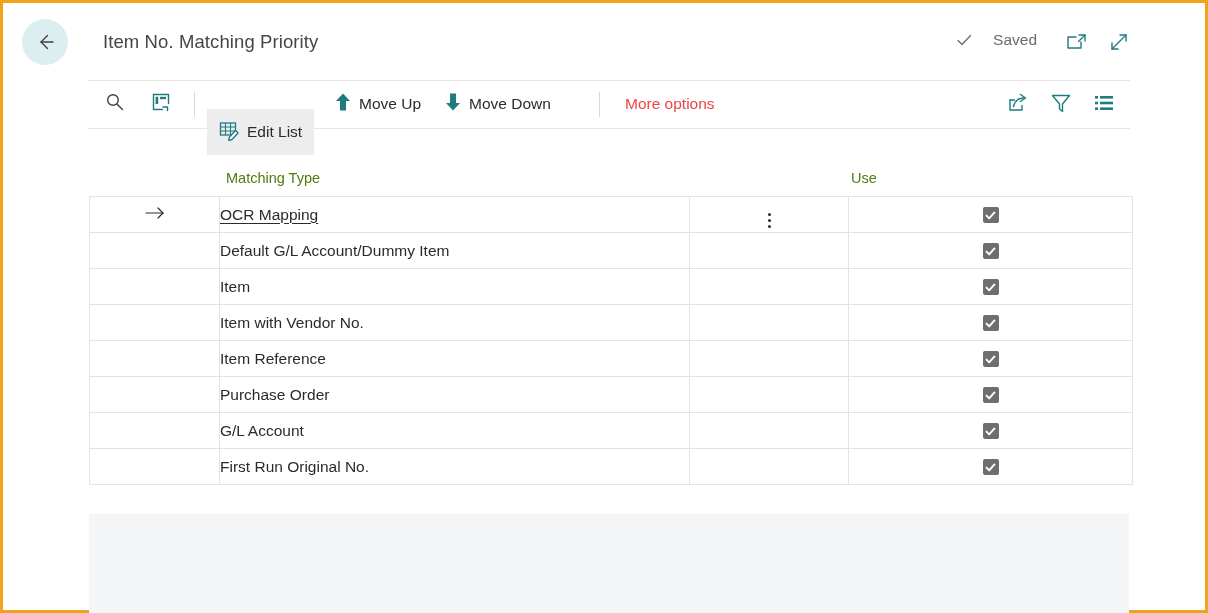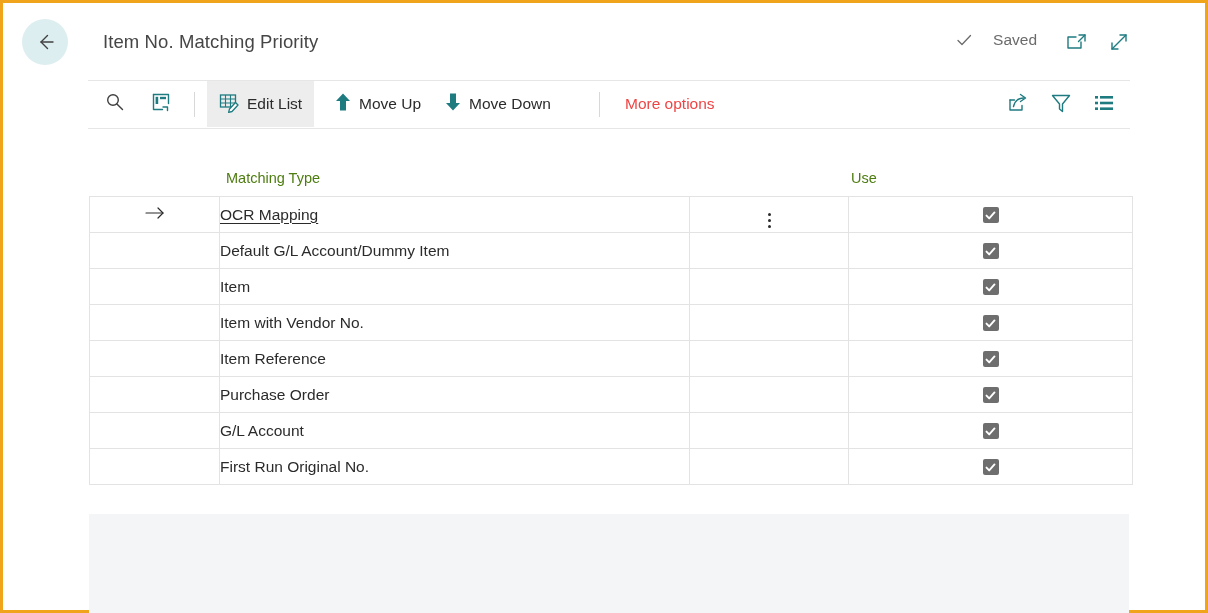--- a/index.html
+++ b/index.html
@@ -100,21 +100,21 @@
     align-items: center;
     gap: 7px;
     padding: 0 12px;
     box-sizing: border-box;
     font-size: 15.5px;
     color: #2b2b2b;
     cursor: pointer;
     white-space: nowrap;
   }
   .cmd-btn.icon-only { padding: 0 10px; }
-  .cmd-btn.active { background: #EDEDED; }
+  .cmd-btn.active { background: #EDEDED; margin-top: 28px; }
   .cmd-label-muted { color: #ef4444; }
 
   #cmd-search   { left: 6px;   width: 42px; justify-content:center; }
   #cmd-newcard  { left: 52px;  width: 42px; justify-content:center; }
   #cmd-sep-1 {
     position: absolute;
     left: 106px; top: 11px;
     width: 1px; height: 25px;
     background: #D8D8D8;
   }

